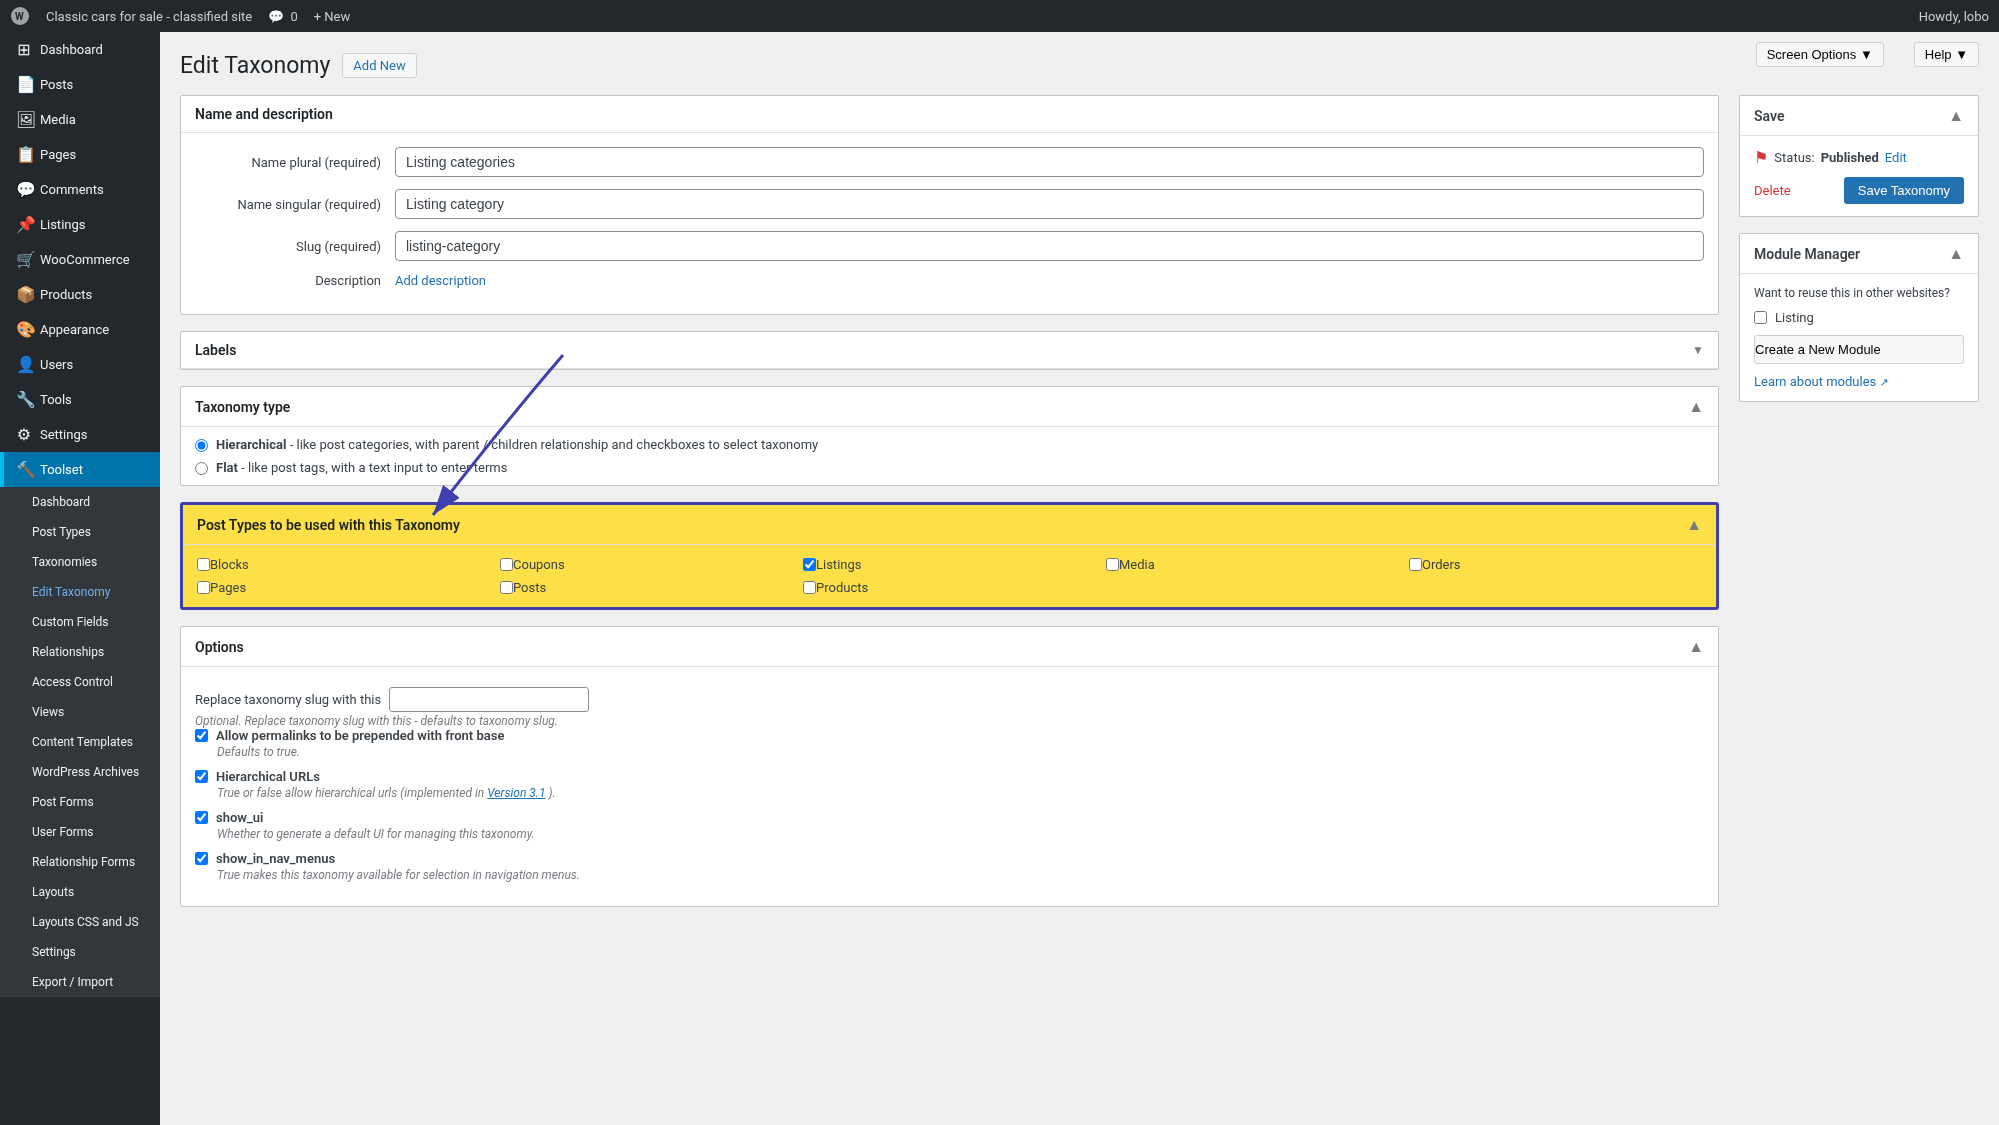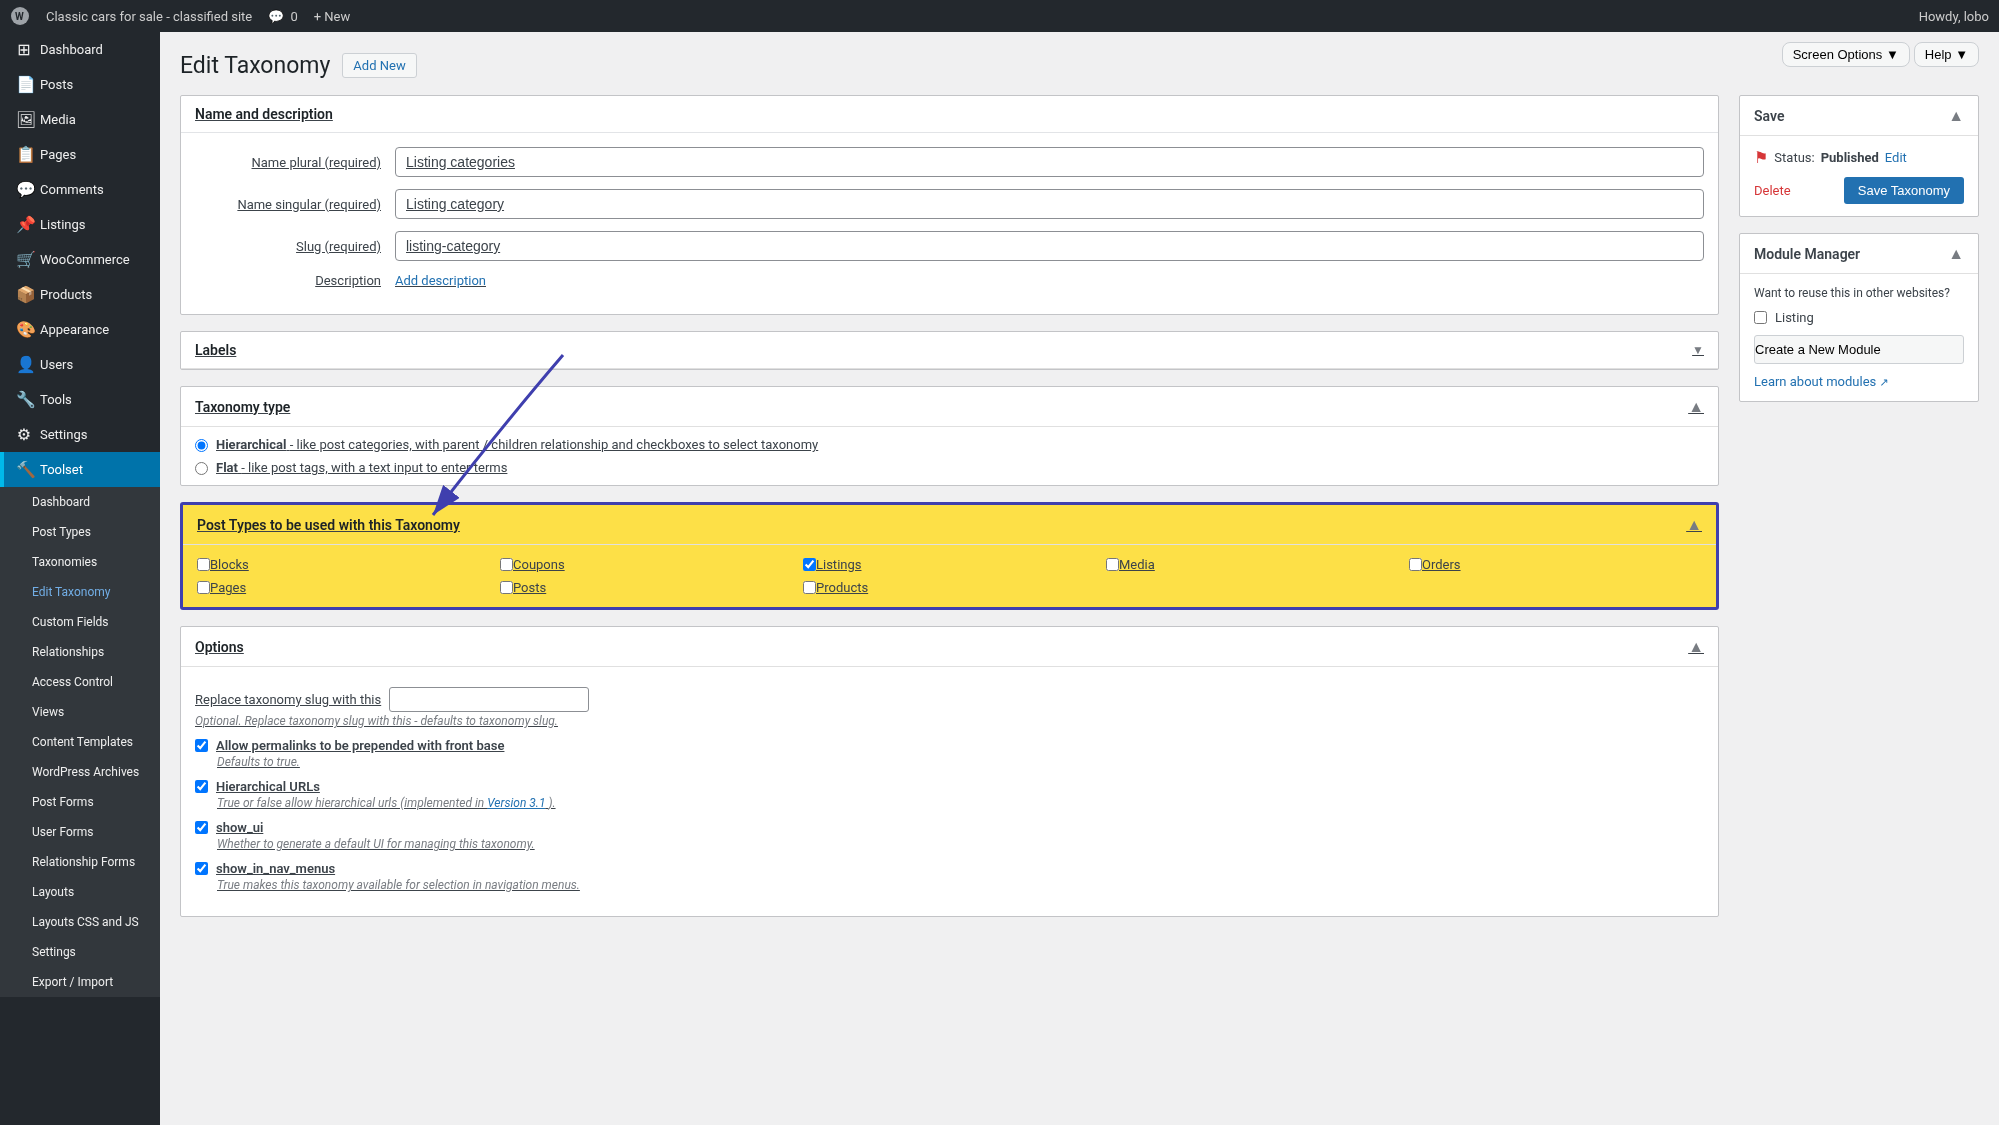--- a/index.html
+++ b/index.html
@@ -73,37 +73,37 @@
       border-radius: 3px;
       padding: 4px 10px;
       font-size: 13px;
       cursor: pointer;
       color: #2271b1;
       text-decoration: none;
     }
     .screen-btn {
       background: #f6f7f7;
       border: 1px solid #ccd0d4;
-      border-radius: 8px;
+      border-radius: 3px;
       padding: 4px 10px;
       font-size: 13px;
       cursor: pointer;
+      margin-left: 26px;
     }
 
     
     .content-wrap {
       display: flex;
       gap: 20px;
       position: relative;
     }
 
     
     .main-form {
       flex: 1;
-      text-decoration: underline;
     }
 
     
     .postbox {
       background: #fff;
       border: 1px solid #c3c4c7;
       border-radius: 2px;
       margin-bottom: 16px;
     }
     .postbox-header {
@@ -511,21 +511,21 @@
             <span>Options</span>
             <span class="toggle-collapse">▲</span>
           </div>
           <div class="postbox-content">
 
 
             <div class="replace-slug-row">
               <span class="replace-slug-label">Replace taxonomy slug with this</span>
               <input type="text" class="replace-slug-input" style="">
             </div>
-            <div style="color:#787c82; font-size:12px; font-style:italic; margin-bottom:10px;">Optional. Replace taxonomy slug with this - defaults to taxonomy slug.</div>
+            <div style="color:#787c82; font-size:12px; font-style:italic; ">Optional. Replace taxonomy slug with this - defaults to taxonomy slug.</div>
 
             <div class="option-item">
               <label>
                 <input type="checkbox" checked="" style="">
                 <span>Allow permalinks to be prepended with front base</span>
               </label>
               <div class="desc">Defaults to true.</div>
             </div>
 
             <div class="option-item">

